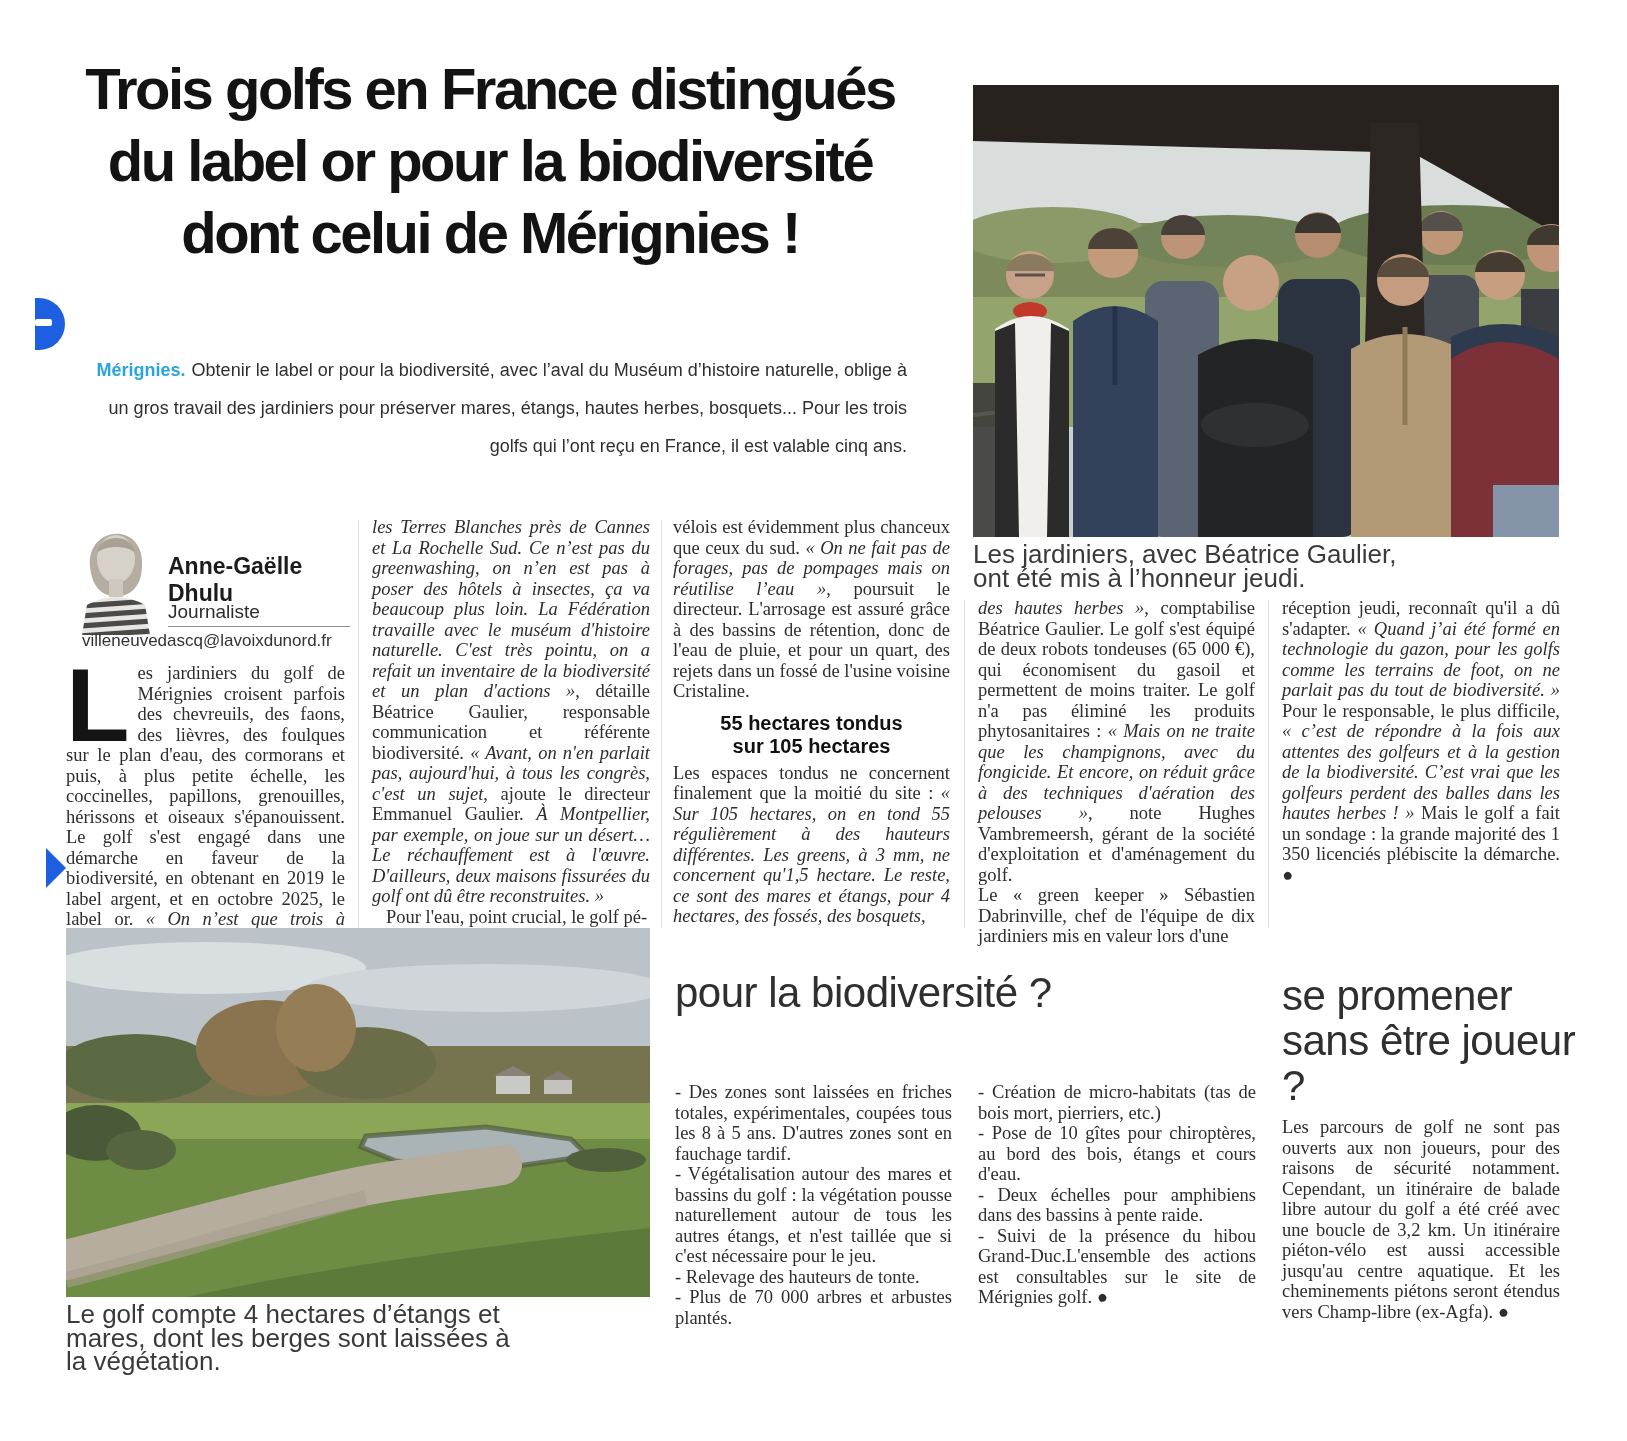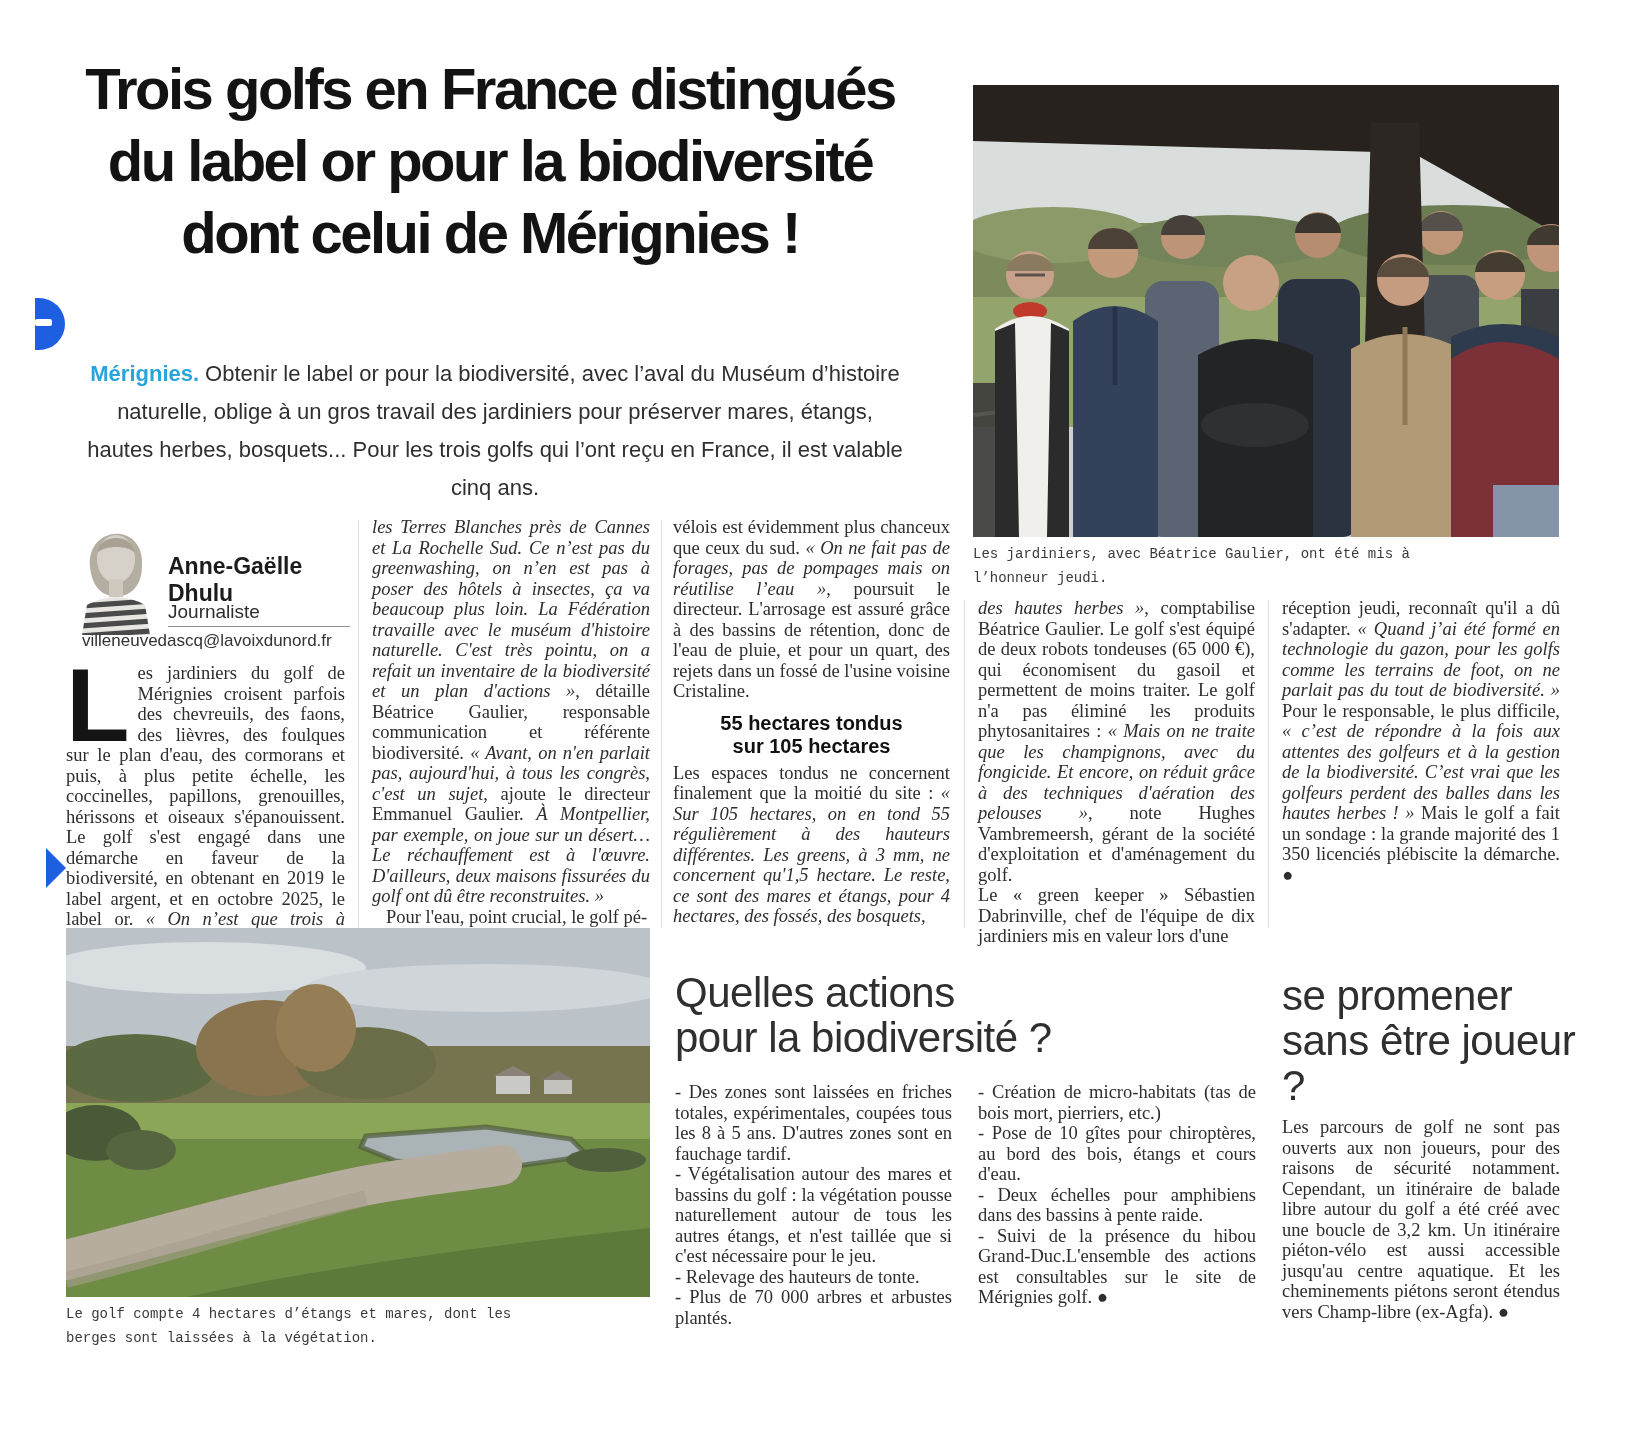--- a/index.html
+++ b/index.html
@@ -4,22 +4,22 @@
 <style>
   html,body{margin:0;padding:0;}
   body{width:1627px;height:1441px;background:#ffffff;position:relative;overflow:hidden;
        font-family:"Liberation Serif", serif;color:#2d2d2d;}
   .abs{position:absolute;}
   
   .headline{left:70px;top:14px;width:840px;text-align:center;
     font-family:"Liberation Sans", sans-serif;font-weight:bold;
     font-size:58px;line-height:72px;letter-spacing:-2.5px;color:#131313;}
   
-  .lede{left:83px;top:333px;width:824px;text-align:center;
-    font-family:"Liberation Sans", sans-serif;font-size:22px;line-height:38px;color:#2f2f2f;}
+  .lede{left:83px;top:333px;width:824px;text-align:right;
+    font-family:"Liberation Sans", sans-serif;font-size:18px;line-height:38px;color:#2f2f2f;}
   .kicker{font-weight:bold;color:#29a4dc;margin-right:6px;}
   
   .blue-pill{left:35px;top:298px;width:30px;height:52px;background:#1d5fe0;
     border-radius:0 26px 26px 0;}
   .blue-pill .dash{position:absolute;left:0px;top:21px;width:17px;height:7px;background:#ffffff;border-radius:2px;}
   .blue-wedge{left:46px;top:848px;width:20px;height:40px;background:#1d5fe0;
     clip-path:polygon(0 0,100% 50%,0 100%);}
   
   .portrait{left:72px;top:503px;width:86px;height:132px;}
   .byline-name{left:168px;top:553px;width:190px;font-family:"Liberation Sans", sans-serif;
@@ -40,21 +40,21 @@
   .c2{left:372px;top:517px;width:278px;}
   .c3{left:673px;top:517px;width:277px;}
   .c4{left:978px;top:598px;width:277px;}
   .c5{left:1282px;top:598px;width:278px;}
   
   .vrule{width:1px;background:#e0e0e0;}
   
   .photo{display:block;}
   .team-photo{left:973px;top:85px;width:586px;height:452px;}
   .course-photo{left:66px;top:928px;width:584px;height:369px;}
-  .caption{font-family:Liberation Mono, monospace;font-size:14px;line-height:23.5px;color:#3a3a3a;}
+  .caption{font-family:Liberation Sans, sans-serif;font-size:26px;line-height:23.5px;color:#3a3a3a;}
   .team-caption{left:973px;top:543px;width:460px;}
   .course-caption{left:66px;top:1303px;width:470px;}
   
   .box-title{font-family:"Liberation Sans", sans-serif;font-size:42px;line-height:45px;
     color:#2f2f2f;letter-spacing:-0.5px;}
   .actions-title{left:675px;top:970px;width:560px;}
   .walk-title{left:1282px;top:973px;width:300px;}
   .list{font-size:18.5px;line-height:20.5px;text-align:justify;color:#2d2d2d;}
   .list .para{margin:0;}
   .acol1{left:675px;top:1082px;width:277px;}
@@ -209,21 +209,20 @@
     <path d="M300,208 L420,199 L505,211 L522,228 L430,241 L330,233 L295,219 Z" fill="none" stroke="#4e5c3a" stroke-width="5" opacity="0.7"></path>
     <ellipse cx="540" cy="232" rx="40" ry="12" fill="#50603c"></ellipse>
     <path d="M0,332 C110,304 200,278 292,259 C360,246 402,243 436,237" fill="none" stroke="#b7ad9e" stroke-width="40" stroke-linecap="round"></path>
     <path d="M0,352 C120,322 210,292 300,270" fill="none" stroke="#a99f90" stroke-width="16" opacity="0.6"></path>
     <path d="M120,369 Q300,330 584,300 L584,369 Z" fill="#5d7a3b"></path>
   </svg>
 </div>
 <div class="abs caption course-caption">Le golf compte 4 hectares d’étangs et mares, dont les berges sont laissées à la végétation.</div>
 
 <div class="abs box-title actions-title">
-    <div>Quelles actions</div>
     <div>pour la biodiversité ?</div>
   </div>
 <div class="abs list acol1">
     <p class="para">- Des zones sont laissées en friches totales, expérimentales, coupées tous les 8 à 5 ans. D'autres zones sont en fauchage tardif.</p>
     <p class="para">- Végétalisation autour des mares et bassins du golf : la végétation pousse naturellement autour de tous les autres étangs, et n'est taillée que si c'est nécessaire pour le jeu.</p>
     <p class="para">- Relevage des hauteurs de tonte.</p>
     <p class="para">- Plus de 70 000 arbres et arbustes plantés.</p>
   </div>
 <div class="abs list acol2">
     <p class="para">- Création de micro-habitats (tas de bois mort, pierriers, etc.)</p>

